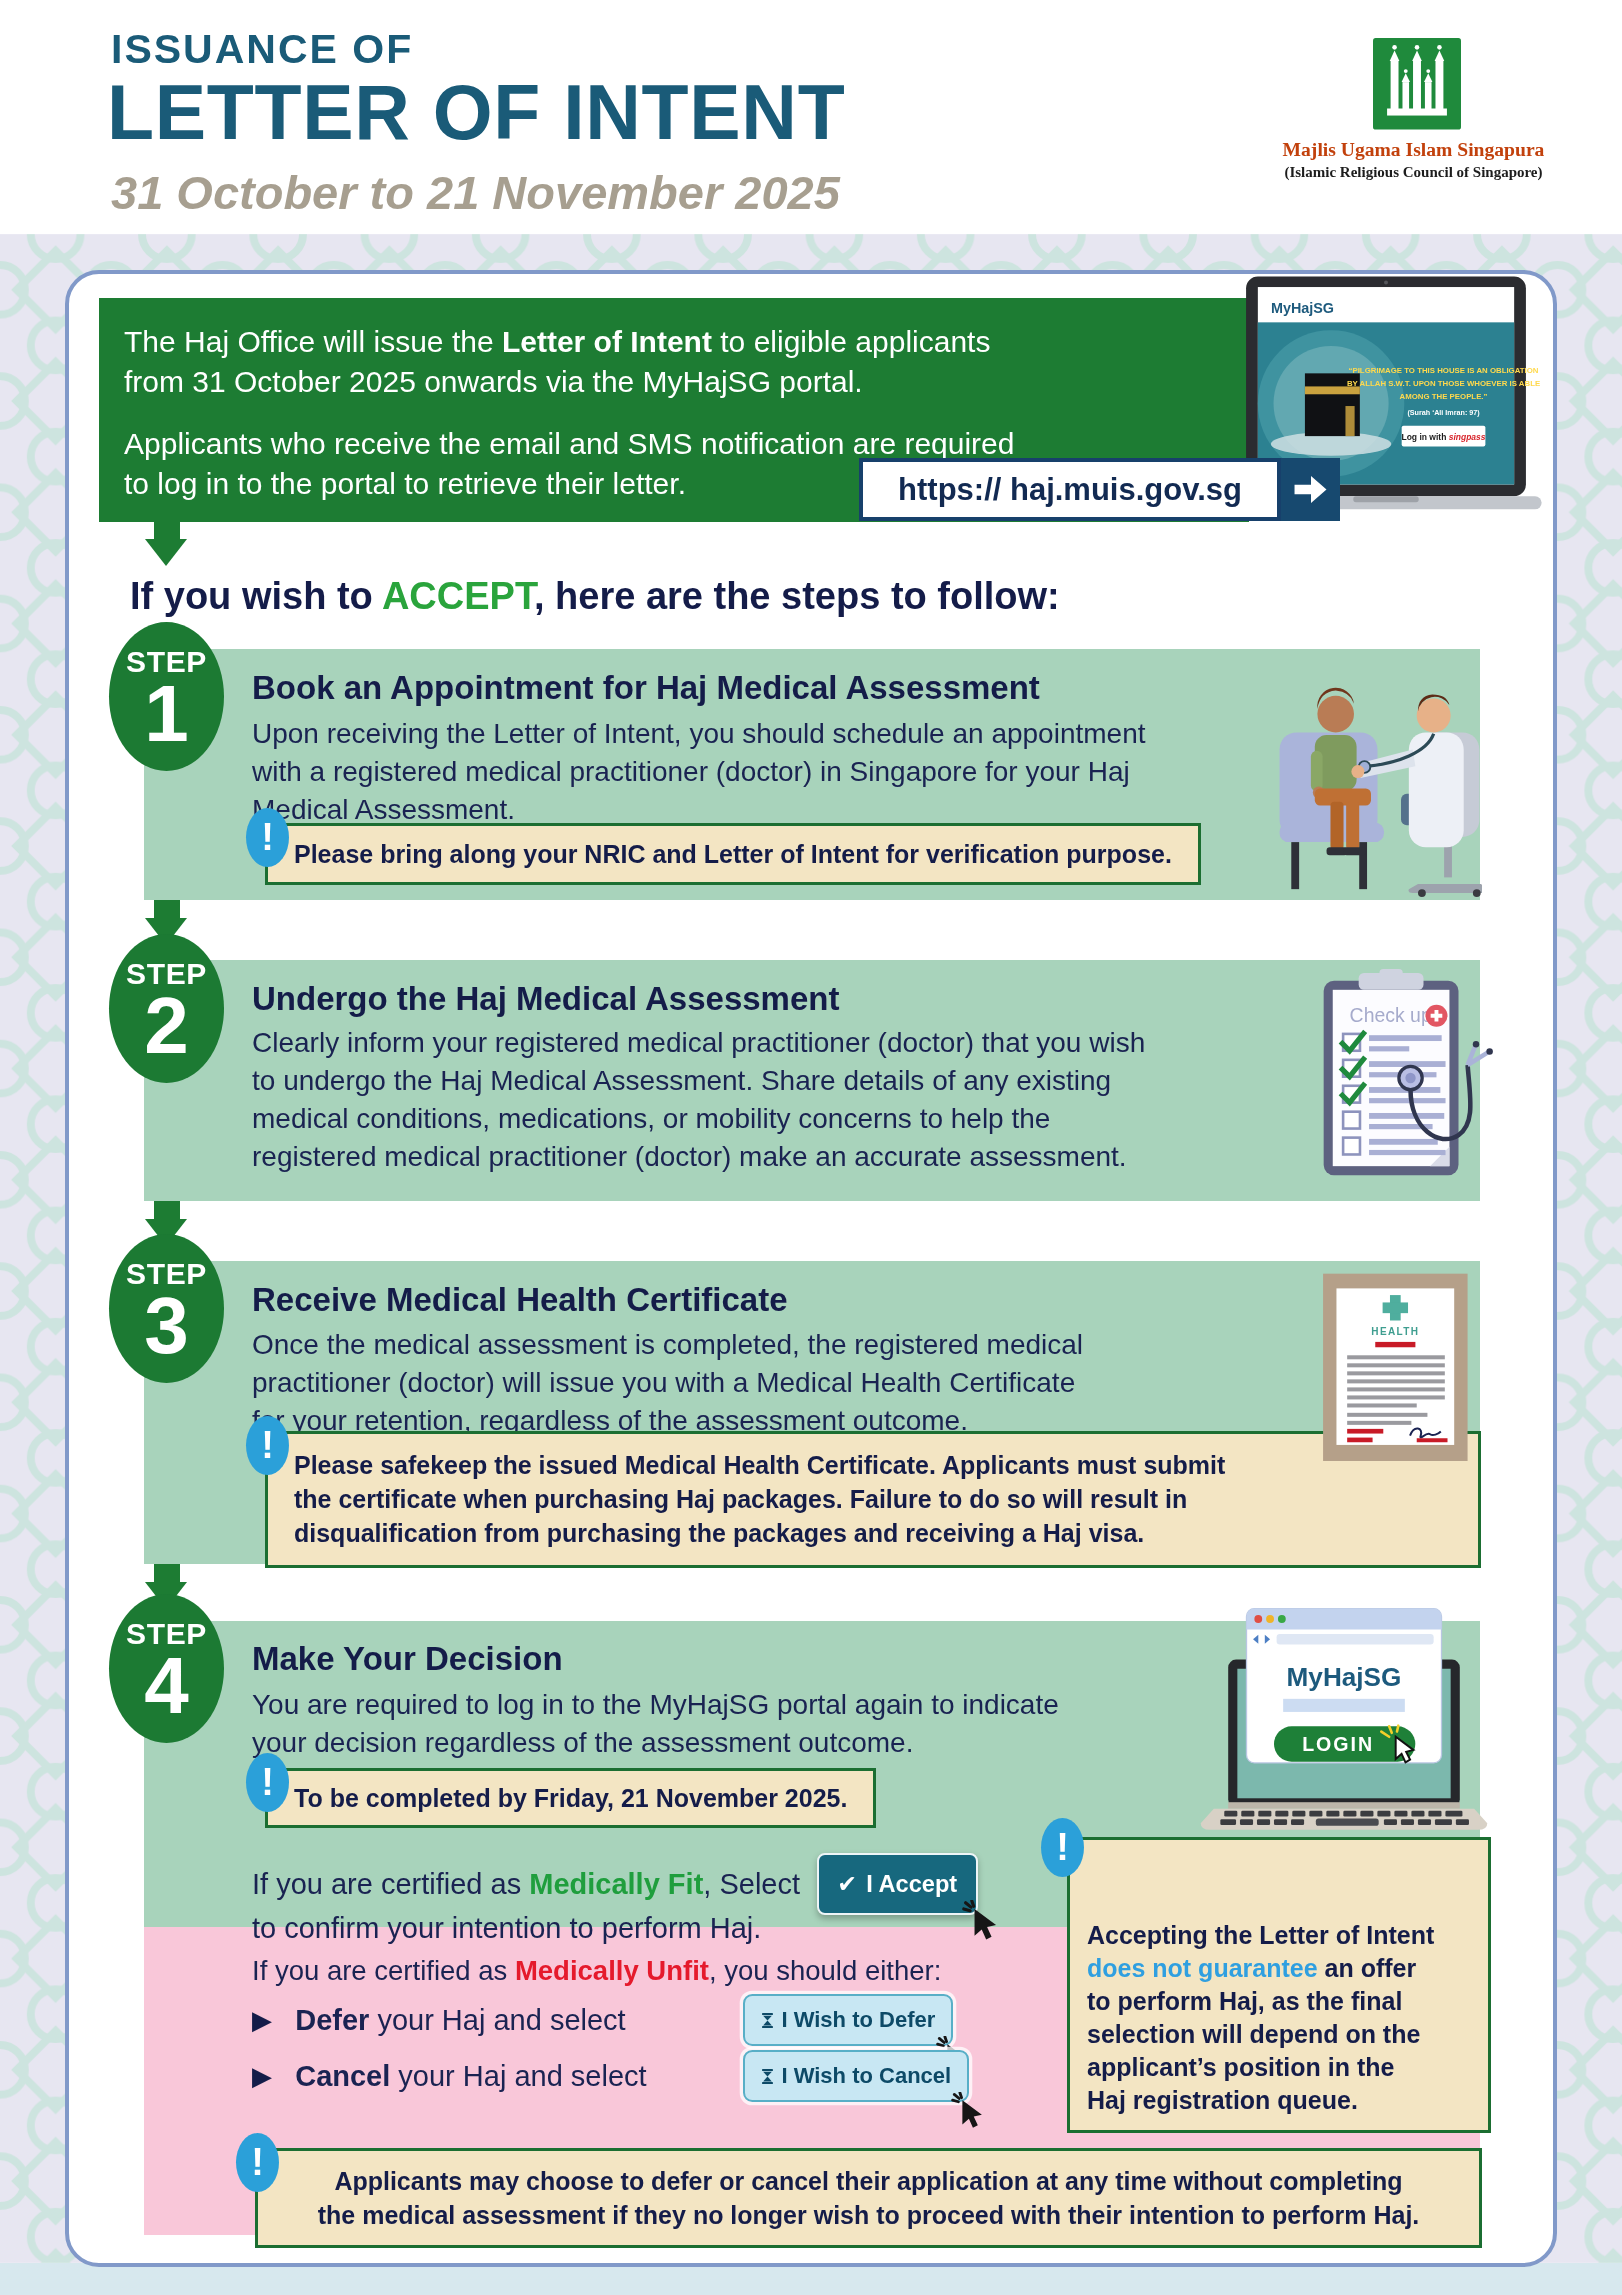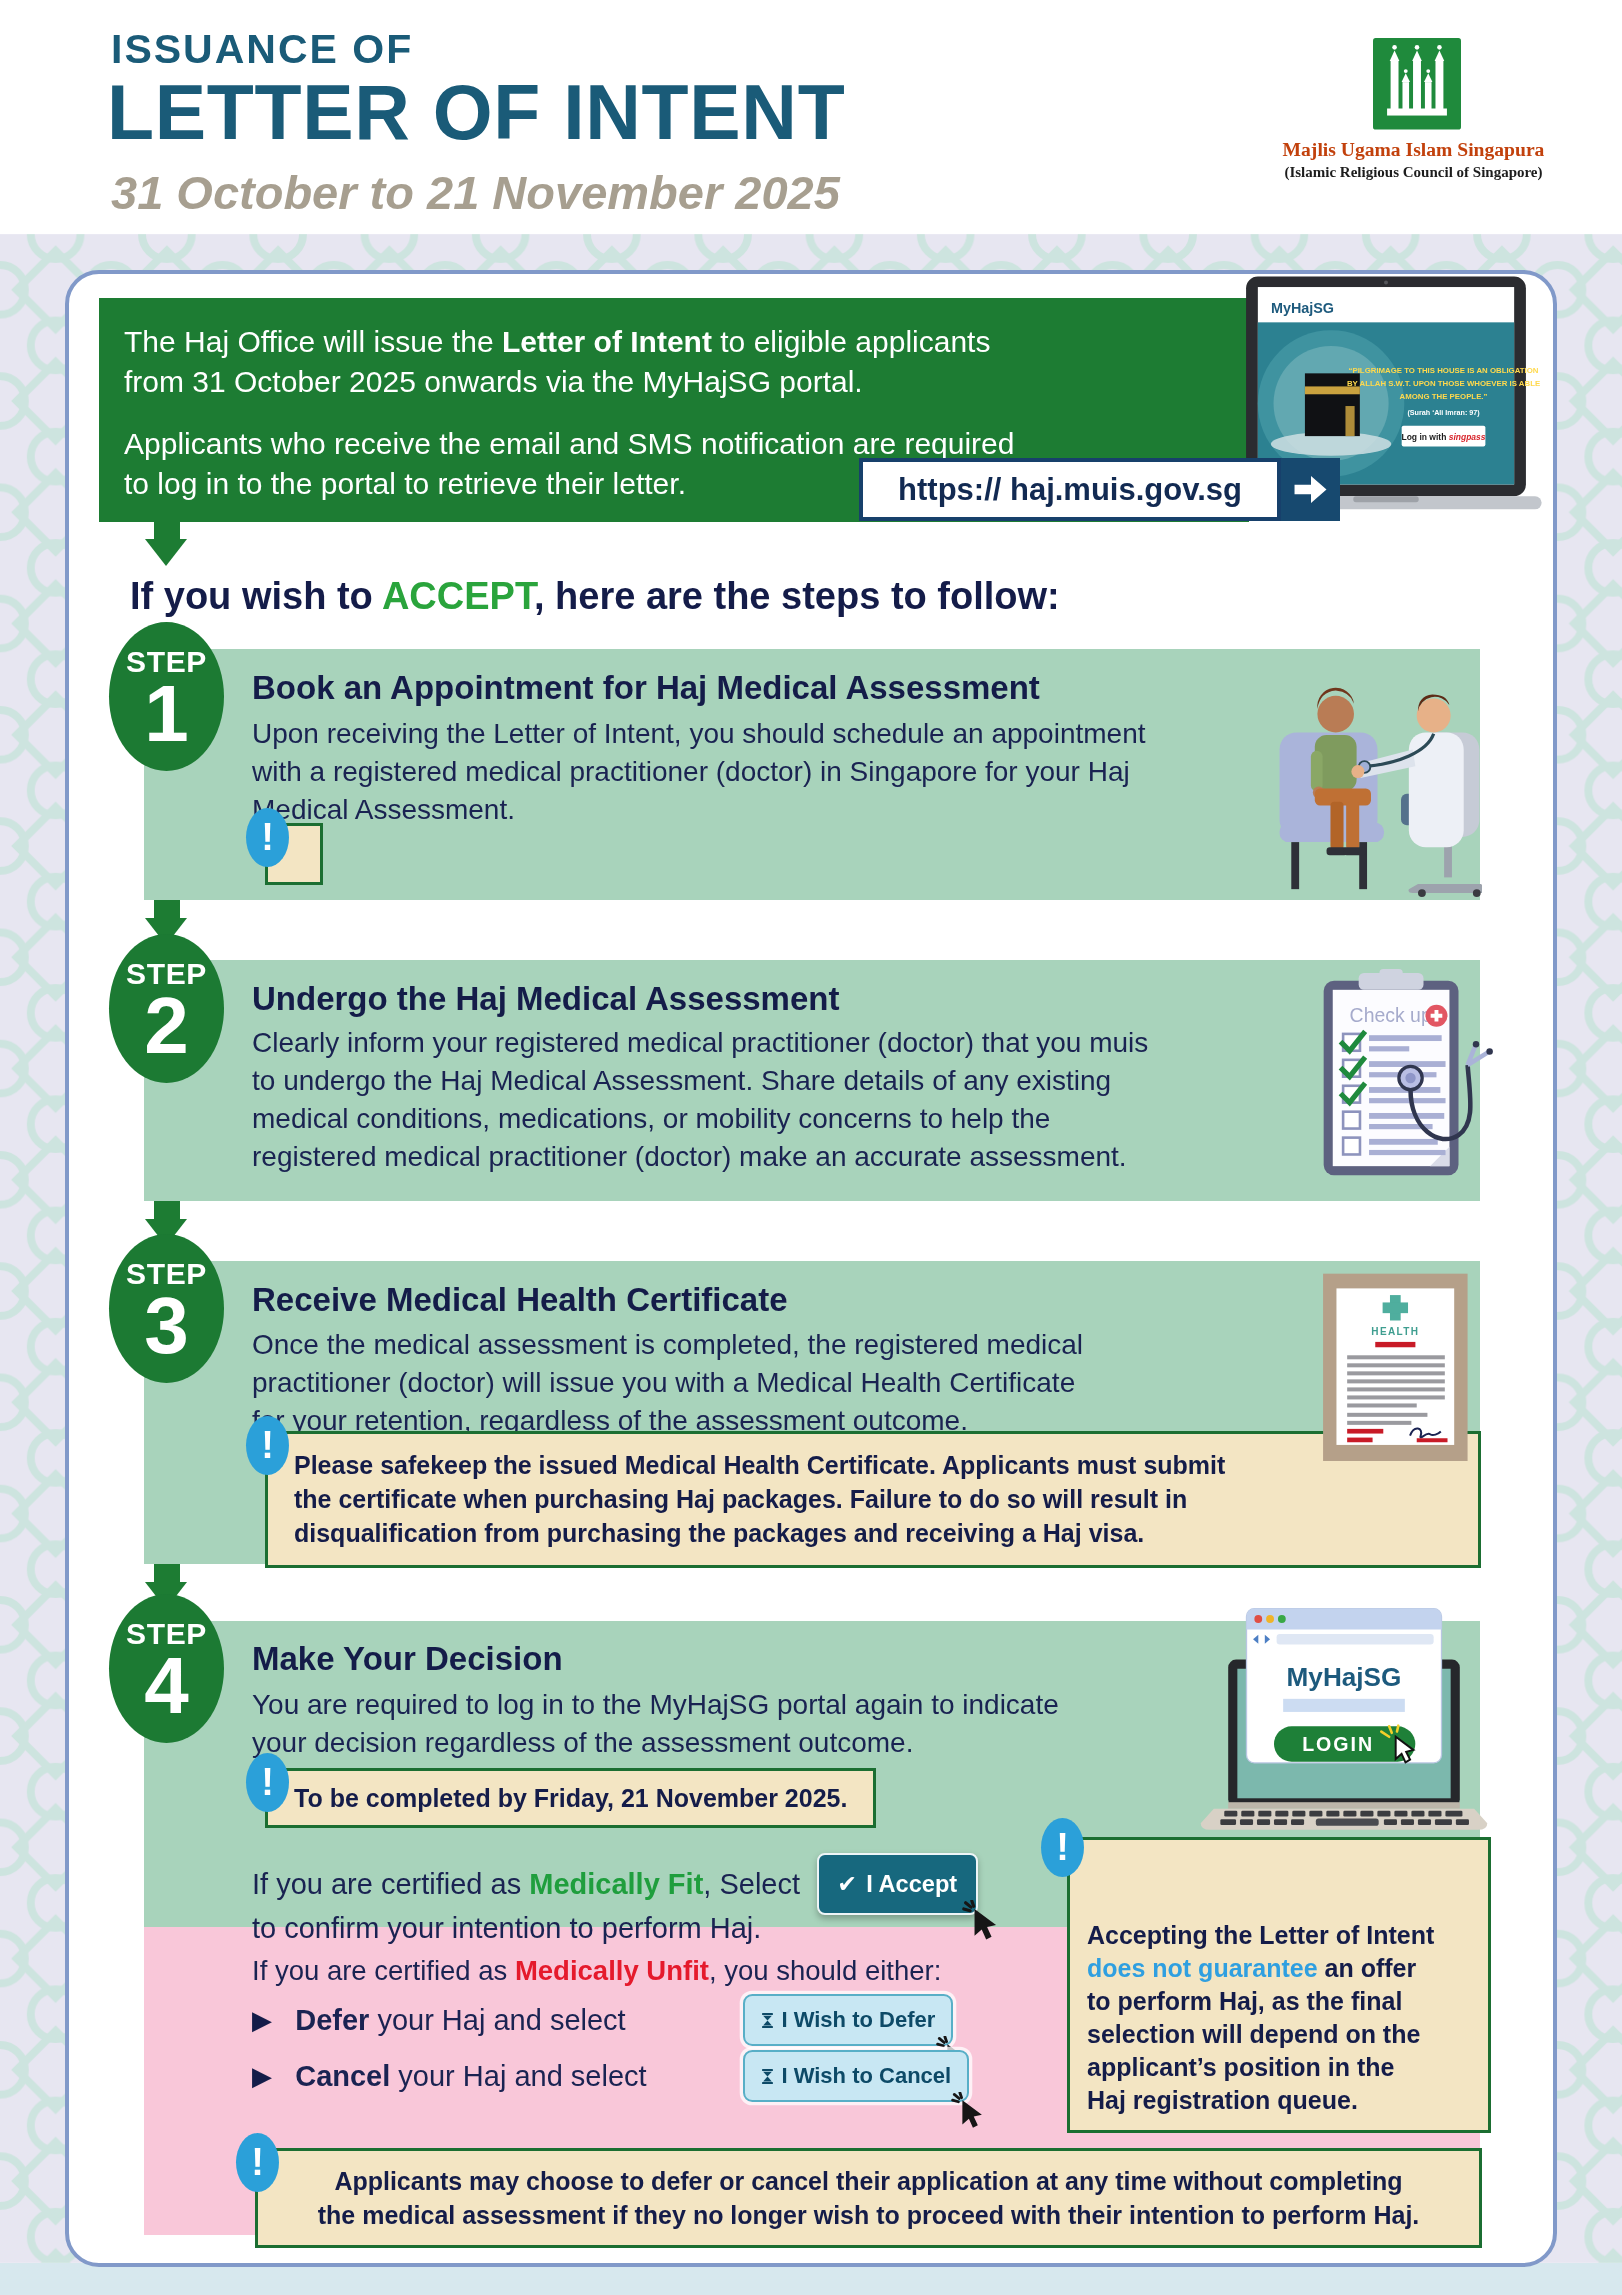--- a/index.html
+++ b/index.html
@@ -164,20 +164,21 @@
 <div class="abs stepcircle" style="top:622px;">
   <span class="sl">STEP</span>
   <span class="sn">1</span>
 </div>
 <div class="abs stitle" style="top:669px;">Book an Appointment for Haj Medical Assessment</div>
 <div class="abs sbody" style="top:715px;">Upon receiving the Letter of Intent, you should schedule an appointment
 with a registered medical practitioner (doctor) in Singapore for your Haj
 Medical Assessment.</div>
 <div class="abs note" style="left:265px;top:823px;height:62px;">
   <div class="alert">!</div>
+  <span class="txt">Please bring along your NRIC and Letter of Intent for verification purpose.</span>
 </div>
 
 <div class="abs" style="left:1273px;top:654px;width:209px;height:243px;z-index:2;">
   <svg viewBox="0 0 320 372" width="209" height="243">
     <rect x="10" y="120" width="150" height="160" rx="26" fill="#aab4da"></rect>
     <rect x="10" y="258" width="160" height="30" rx="14" fill="#aab4da"></rect>
     <rect x="28" y="288" width="12" height="72" fill="#2e3038"></rect>
     <rect x="132" y="288" width="12" height="72" fill="#2e3038"></rect>
     <circle cx="96" cy="92" r="28" fill="#b97c55"></circle>
     <path d="M68,84 a28,28 0 0 1 56,-8 q-6,-18 -28,-20 q-24,2 -28,28 z" fill="#70361c"></path>
@@ -206,21 +207,21 @@
 </div>
 <div class="abs ptr-rect" style="left:154px;top:900px;z-index:1;"></div>
 <div class="abs ptr-tri" style="left:145px;top:918px;z-index:1;"></div>
 
 <div class="abs panel" style="top:960px;height:241px;"></div>
 <div class="abs stepcircle" style="top:934px;">
   <span class="sl">STEP</span>
   <span class="sn">2</span>
 </div>
 <div class="abs stitle" style="top:980px;">Undergo the Haj Medical Assessment</div>
-<div class="abs sbody" style="top:1024px;">Clearly inform your registered medical practitioner (doctor) that you muis
+<div class="abs sbody" style="top:1024px;">Clearly inform your registered medical practitioner (doctor) that you wish
 to undergo the Haj Medical Assessment. Share details of any existing
 medical conditions, medications, or mobility concerns to help the
 registered medical practitioner (doctor) make an accurate assessment.</div>
 
 <div class="abs" style="left:1312px;top:961px;width:188px;height:221px;z-index:2;">
   <svg viewBox="0 0 290 340" width="188" height="221">
     <rect x="18" y="30" width="208" height="300" rx="16" fill="#5d6180"></rect>
     <rect x="32" y="44" width="180" height="272" fill="#fcfcff"></rect>
     <polygon points="182,316 212,286 212,316" fill="#d9dbe8"></polygon>
     <rect x="72" y="18" width="100" height="26" rx="8" fill="#cfd3e0"></rect>

